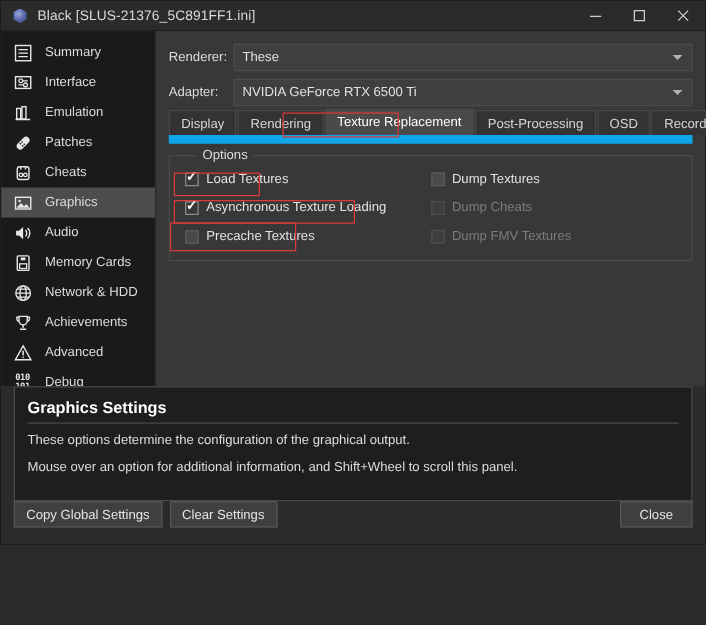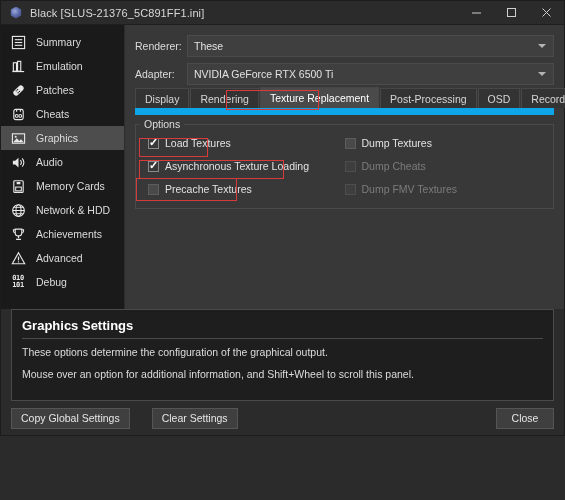--- a/index.html
+++ b/index.html
@@ -132,21 +132,21 @@
   }
 
   
   #options-group {
     margin-top:9px;
     border:1px solid #4a4a4a;
     padding: 11px 12px 12px 12px;
     position:relative;
   }
   #options-title {
-    position:absolute; top:-7px; left:4px;
+    position:absolute; top:-7px; left:22px;
     background:#383838; padding:0 4px;
     font-size:10.5px; color:#dcdcdc;
   }
   .chk-grid { display:flex; }
   .chk-col { width:50%; display:flex; flex-direction:column; gap:9px; }
   .chk {
     display:flex; align-items:center; gap:6px;
     font-size:10.5px; color:#e2e2e2;
     height:14px; width:max-content;
     position:relative;
@@ -190,22 +190,22 @@
     padding-bottom:5px;
     border-bottom:1px solid #4a4a4a;
     margin-bottom:7px;
   }
   .help-line { font-size:10.5px; color:#dcdcdc; margin-bottom:10px; }
 
   
   #buttonbar {
     height:34px; flex:0 0 34px;
     background:#2b2b2b;
-    display:flex; align-items:center;
-    padding:0 10px; gap:22px;
+    display:flex; 
+    padding:0 10px; gap:6px;
   }
   .btn {
     height:21px; padding:0 9px;
     background:#3f3f3f; border:1px solid #555555;
     color:#e6e6e6; font-size:10.5px;
     display:flex; align-items:center;
     white-space:nowrap;
   }
   #close-btn { margin-left:auto; min-width:58px; justify-content:center; }
 </style>
@@ -248,20 +248,32 @@
           <svg width="15" height="15" viewBox="0 0 16 16">
               <rect x="1.5" y="1.5" width="13" height="13" fill="none" stroke="currentColor" stroke-width="1.2"></rect>
               <line x1="4" y1="5" x2="12" y2="5" stroke="currentColor" stroke-width="1.2"></line>
               <line x1="4" y1="8" x2="12" y2="8" stroke="currentColor" stroke-width="1.2"></line>
               <line x1="4" y1="11" x2="12" y2="11" stroke="currentColor" stroke-width="1.2"></line>
             </svg>
         </span>
         <span>Summary</span>
       </div>
 
+      <div class="nav-item">
+        <span class="nav-icon">
+          <svg width="15" height="15" viewBox="0 0 16 16">
+              <rect x="1.5" y="2.5" width="13" height="10" fill="none" stroke="currentColor" stroke-width="1.2"></rect>
+              <circle cx="6" cy="6" r="1.6" fill="none" stroke="currentColor" stroke-width="1.1"></circle>
+              <line x1="7.8" y1="6" x2="12" y2="6" stroke="currentColor" stroke-width="1.1"></line>
+              <line x1="4" y1="9.5" x2="8.2" y2="9.5" stroke="currentColor" stroke-width="1.1"></line>
+              <circle cx="10" cy="9.5" r="1.6" fill="none" stroke="currentColor" stroke-width="1.1"></circle>
+            </svg>
+        </span>
+        <span>Interface</span>
+      </div>
 
       <div class="nav-item">
         <span class="nav-icon">
           <svg width="15" height="15" viewBox="0 0 16 16">
               <rect x="2.5" y="4" width="3.4" height="9" fill="none" stroke="currentColor" stroke-width="1.2"></rect>
               <rect x="7" y="2.5" width="3.4" height="10.5" fill="none" stroke="currentColor" stroke-width="1.2"></rect>
               <line x1="1.5" y1="13.4" x2="14" y2="13.4" stroke="currentColor" stroke-width="1.2"></line>
             </svg>
         </span>
         <span>Emulation</span>

